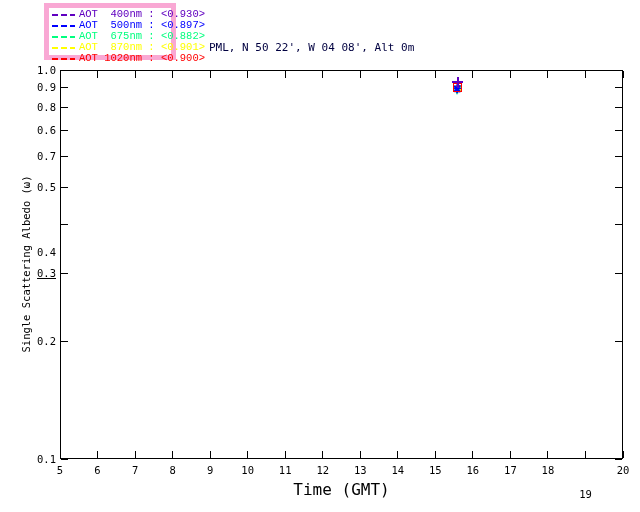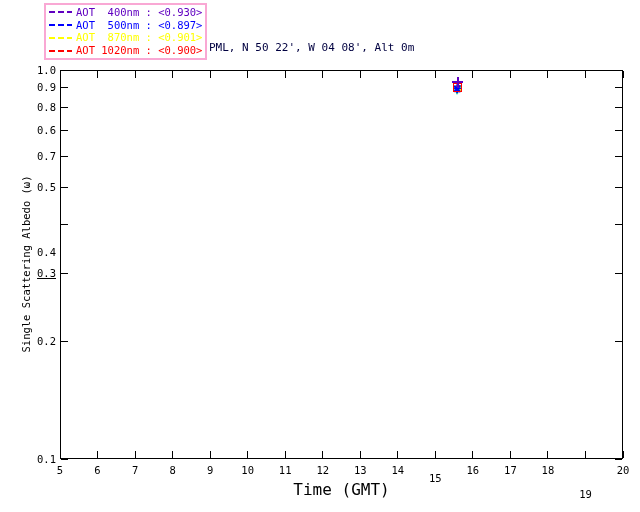--- a/index.html
+++ b/index.html
@@ -2,24 +2,25 @@
 <html><head>
 <meta charset="utf-8">
 <style>
   html, body { margin: 0; padding: 0; background: #fff; }
   .canvas {
     position: relative; width: 640px; height: 512px; background: #ffffff;
     font-family: "DejaVu Sans Mono", "Liberation Mono", monospace; color: #000;
     overflow: hidden;
   }
   .legend {
-    position: absolute; left: 44px; top: 3px; width: 163px; height: 57px;
-    border: 2px solid #f9a8d4; box-sizing: border-box;
+    position: absolute; left: 44px; top: 3px; width: 132px; height: 57px;
+    border: 5px solid #f9a8d4; box-sizing: border-box;
     display: flex; flex-direction: column; justify-content: space-around;
     padding: 1px 0 1px 3px;
+    font-family: Liberation Mono, monospace;
   }
   .legend-row { display: flex; align-items: center; height: 11px; }
   .legend-dash { width: 23px; height: 2px; margin-right: 4px; flex: 0 0 auto; }
   .legend-text { font-size: 10.5px; line-height: 11px; white-space: pre; }
   .header { position: absolute; left: 209px; top: 5px; font-size: 11px; line-height: 17px; white-space: pre; }
   .plot {
     position: absolute; left: 60px; top: 70px; width: 563px; height: 389px;
     border: 1px solid #000; box-sizing: border-box; background: #fff;
   }
   .tick { position: absolute; background: #000; }
@@ -41,20 +42,24 @@
 <div class="canvas" id="canvas">
 
   <div class="legend" id="legend">
       <div class="legend-row">
         <div class="legend-dash" style="background: repeating-linear-gradient(90deg, rgb(96, 0, 192) 0px, rgb(96, 0, 192) 6px, transparent 6px, transparent 9px);"></div>
         <span class="legend-text" style="color: rgb(96, 0, 192);">AOT  400nm : &lt;0.930&gt;</span>
       </div>
       <div class="legend-row">
         <div class="legend-dash" style="background: repeating-linear-gradient(90deg, rgb(0, 0, 255) 0px, rgb(0, 0, 255) 6px, transparent 6px, transparent 9px);"></div>
         <span class="legend-text" style="color: rgb(0, 0, 255);">AOT  500nm : &lt;0.897&gt;</span>
+      </div>
+      <div class="legend-row">
+        <div class="legend-dash" style="background: repeating-linear-gradient(90deg, rgb(0, 255, 127) 0px, rgb(0, 255, 127) 6px, transparent 6px, transparent 9px);"></div>
+        <span class="legend-text" style="color: rgb(0, 255, 127);">AOT  675nm : &lt;0.882&gt;</span>
       </div>
       <div class="legend-row">
         <div class="legend-dash" style="background: repeating-linear-gradient(90deg, rgb(255, 255, 0) 0px, rgb(255, 255, 0) 6px, transparent 6px, transparent 9px);"></div>
         <span class="legend-text" style="color: rgb(255, 255, 0);">AOT  870nm : &lt;0.901&gt;</span>
       </div>
       <div class="legend-row">
         <div class="legend-dash" style="background: repeating-linear-gradient(90deg, rgb(255, 0, 0) 0px, rgb(255, 0, 0) 6px, transparent 6px, transparent 9px);"></div>
         <span class="legend-text" style="color: rgb(255, 0, 0);">AOT 1020nm : &lt;0.900&gt;</span>
       </div>
     </div>
@@ -97,21 +102,21 @@
     <div class="tick" style="left: 322.233px; top: 71px; width: 1px; height: 7px;"></div>
     <div class="ticklabel xlab" style="left: 302.733px;">12</div>
     <div class="tick" style="left: 359.767px; top: 451px; width: 1px; height: 7px;"></div>
     <div class="tick" style="left: 359.767px; top: 71px; width: 1px; height: 7px;"></div>
     <div class="ticklabel xlab" style="left: 340.267px;">13</div>
     <div class="tick" style="left: 397.3px; top: 451px; width: 1px; height: 7px;"></div>
     <div class="tick" style="left: 397.3px; top: 71px; width: 1px; height: 7px;"></div>
     <div class="ticklabel xlab" style="left: 377.8px;">14</div>
     <div class="tick" style="left: 434.833px; top: 451px; width: 1px; height: 7px;"></div>
     <div class="tick" style="left: 434.833px; top: 71px; width: 1px; height: 7px;"></div>
-    <div class="ticklabel xlab" style="left: 415.333px; margin-top: 8px;">15</div>
+    <div class="ticklabel xlab" style="left: 415.333px;">15</div>
     <div class="tick" style="left: 472.367px; top: 451px; width: 1px; height: 7px;"></div>
     <div class="tick" style="left: 472.367px; top: 71px; width: 1px; height: 7px;"></div>
     <div class="ticklabel xlab" style="left: 452.867px;">16</div>
     <div class="tick" style="left: 509.9px; top: 451px; width: 1px; height: 7px;"></div>
     <div class="tick" style="left: 509.9px; top: 71px; width: 1px; height: 7px;"></div>
     <div class="ticklabel xlab" style="left: 490.4px;">17</div>
     <div class="tick" style="left: 547.433px; top: 451px; width: 1px; height: 7px;"></div>
     <div class="tick" style="left: 547.433px; top: 71px; width: 1px; height: 7px;"></div>
     <div class="ticklabel xlab" style="left: 527.933px;">18</div>
     <div class="tick" style="left: 584.967px; top: 451px; width: 1px; height: 7px;"></div>

